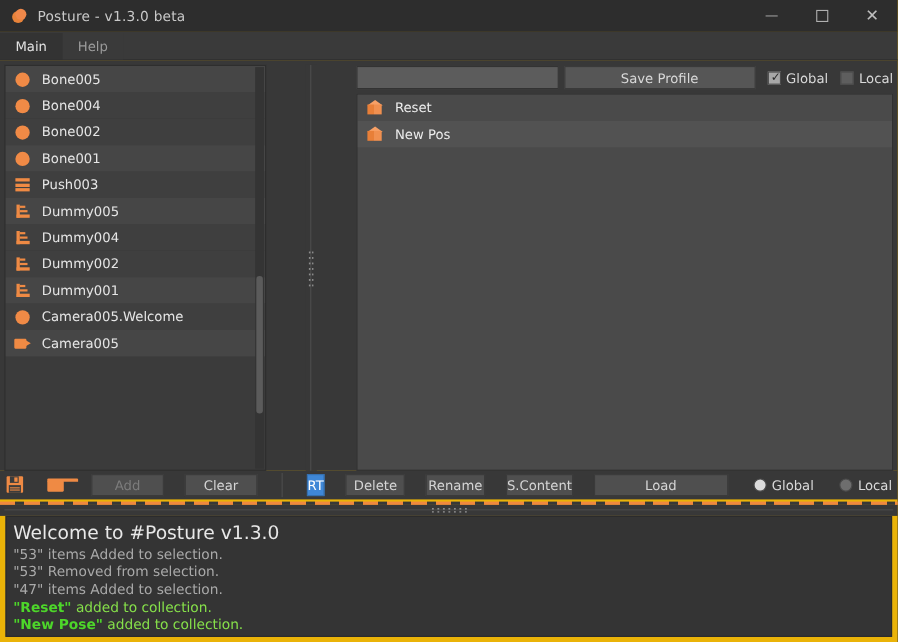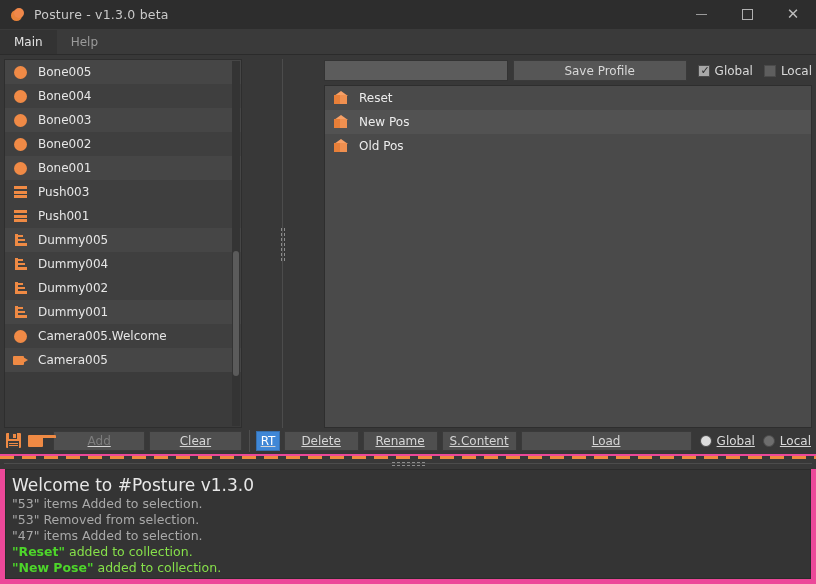--- a/index.html
+++ b/index.html
@@ -13,21 +13,21 @@
     overflow: hidden;
     font-family: "DejaVu Sans", sans-serif;
     color: #d4d4d4;
     font-size: 12px;
     -webkit-font-smoothing: antialiased;
   }
   .app {
     width: 816px;
     height: 584px;
     position: relative;
-    background: #ec4899;
+    background: #eab308;
     display: flex;
     flex-direction: column;
   }
 
   
   .titlebar {
     height: 29px;
     background: #2d2d2d;
     display: flex;
     align-items: center;
@@ -349,22 +349,21 @@
 
   
   .toolbar {
     height: 26px;
     flex: 0 0 26px;
     display: flex;
     align-items: center;
     background: #383838;
     padding: 0 5px;
     box-sizing: border-box;
-    gap: 4px;
-    text-decoration: underline;
+    gap: 19px;
   }
   .tool-icon {
     width: 18px; height: 18px;
     position: relative;
     flex: 0 0 18px;
   }
   .ico-save .outer {
     position: absolute; left: 1px; top: 1px;
     width: 15px; height: 15px;
     background: #ef8a44;
@@ -550,53 +549,39 @@
               <div class="ball"></div>
             </div>
             <span class="obj-label">Bone005</span>
           </div>
           <div class="obj-row odd">
             <div class="ico ico-sphere">
               <div class="ball"></div>
             </div>
             <span class="obj-label">Bone004</span>
           </div>
-          <div class="obj-row even">
-            <div class="ico ico-sphere">
-              <div class="ball"></div>
-            </div>
-            <span class="obj-label">Bone003</span>
-          </div>
           <div class="obj-row odd">
             <div class="ico ico-sphere">
               <div class="ball"></div>
             </div>
             <span class="obj-label">Bone002</span>
           </div>
           <div class="obj-row even">
             <div class="ico ico-sphere">
               <div class="ball"></div>
             </div>
             <span class="obj-label">Bone001</span>
           </div>
           <div class="obj-row odd">
             <div class="ico ico-push">
               <div class="b b1"></div>
               <div class="b b2"></div>
               <div class="b b3"></div>
             </div>
             <span class="obj-label">Push003</span>
-          </div>
-          <div class="obj-row odd">
-            <div class="ico ico-push">
-              <div class="b b1"></div>
-              <div class="b b2"></div>
-              <div class="b b3"></div>
-            </div>
-            <span class="obj-label">Push001</span>
           </div>
           <div class="obj-row even">
             <div class="ico ico-dummy">
               <div class="vert"></div>
               <div class="horz"></div>
               <div class="t1"></div>
               <div class="t2"></div>
             </div>
             <span class="obj-label">Dummy005</span>
           </div>
@@ -678,28 +663,20 @@
             <span class="pose-label">Reset</span>
           </div>
           <div class="pose-row even">
             <div class="ico ico-box">
               <div class="top"></div>
               <div class="side-l"></div>
               <div class="side-r"></div>
             </div>
             <span class="pose-label">New Pos</span>
           </div>
-          <div class="pose-row odd">
-            <div class="ico ico-box">
-              <div class="top"></div>
-              <div class="side-l"></div>
-              <div class="side-r"></div>
-            </div>
-            <span class="pose-label">Old Pos</span>
-          </div>
         </div>
     </div>
   </div>
 
   <div class="toolbar">
     <div class="tool-icon ico-save">
       <div class="outer"></div>
         <div class="shutter"></div>
         <div class="shutter2"></div>
       <div class="label"></div>

